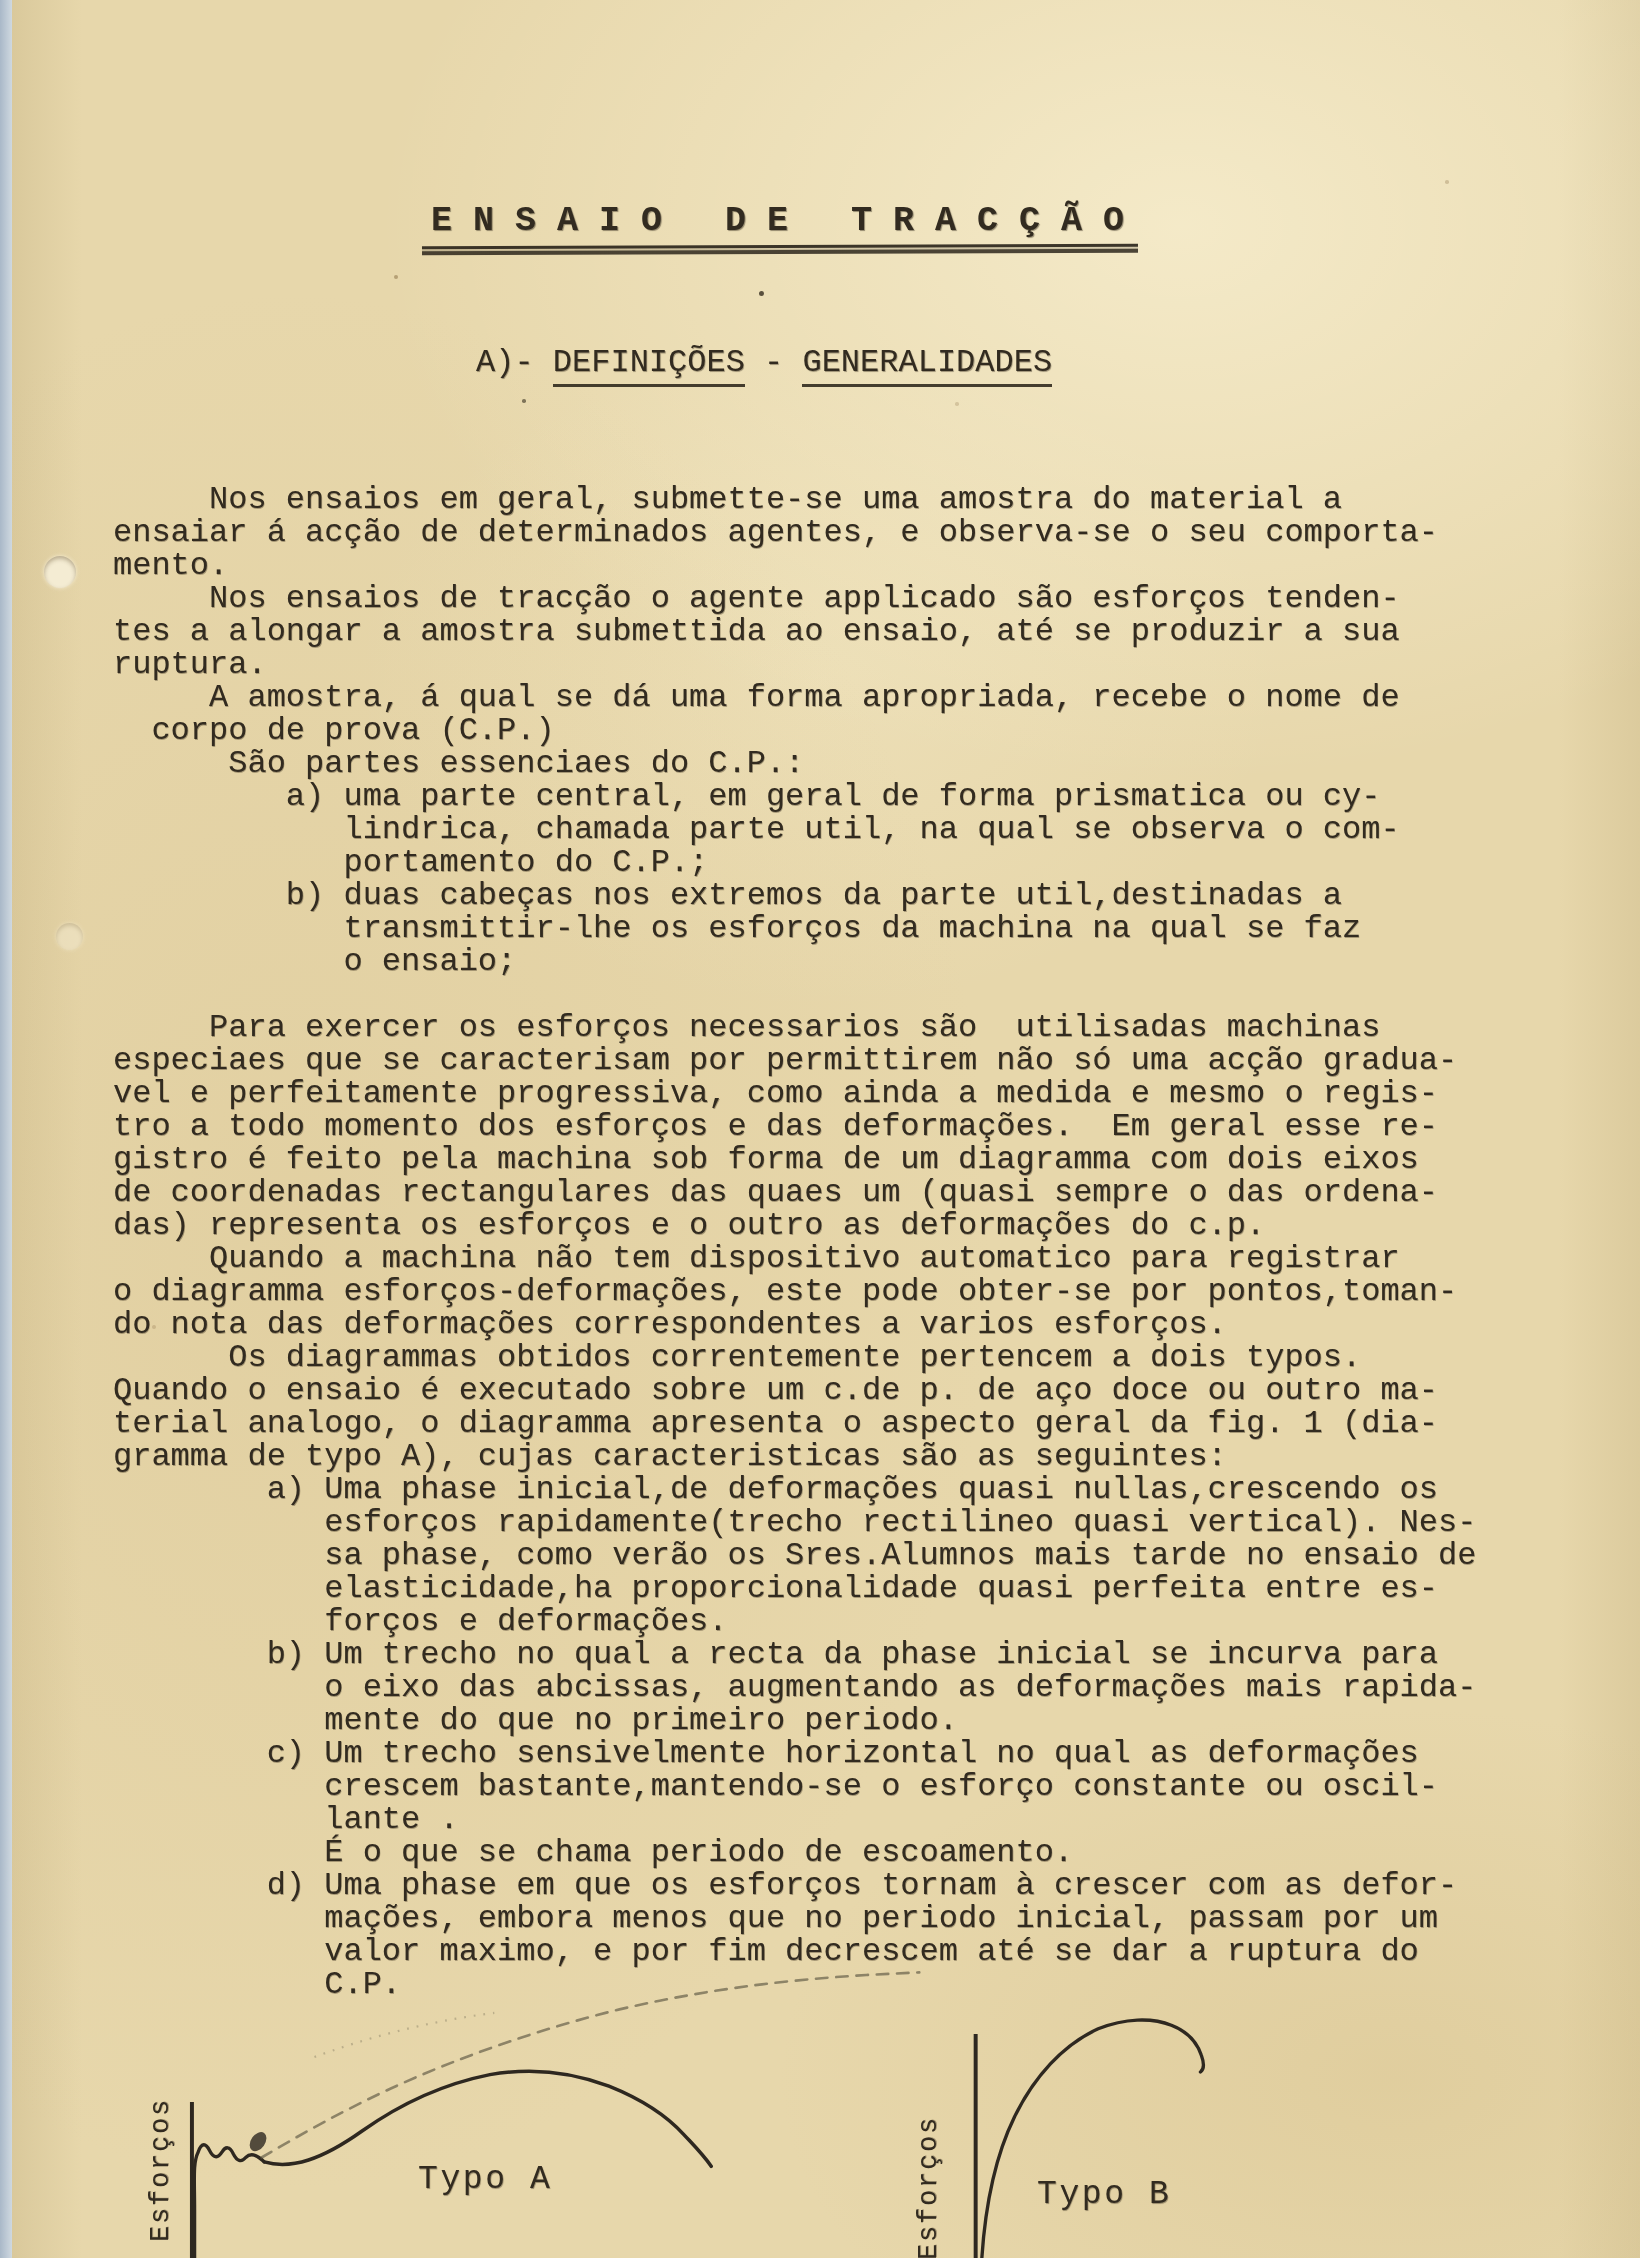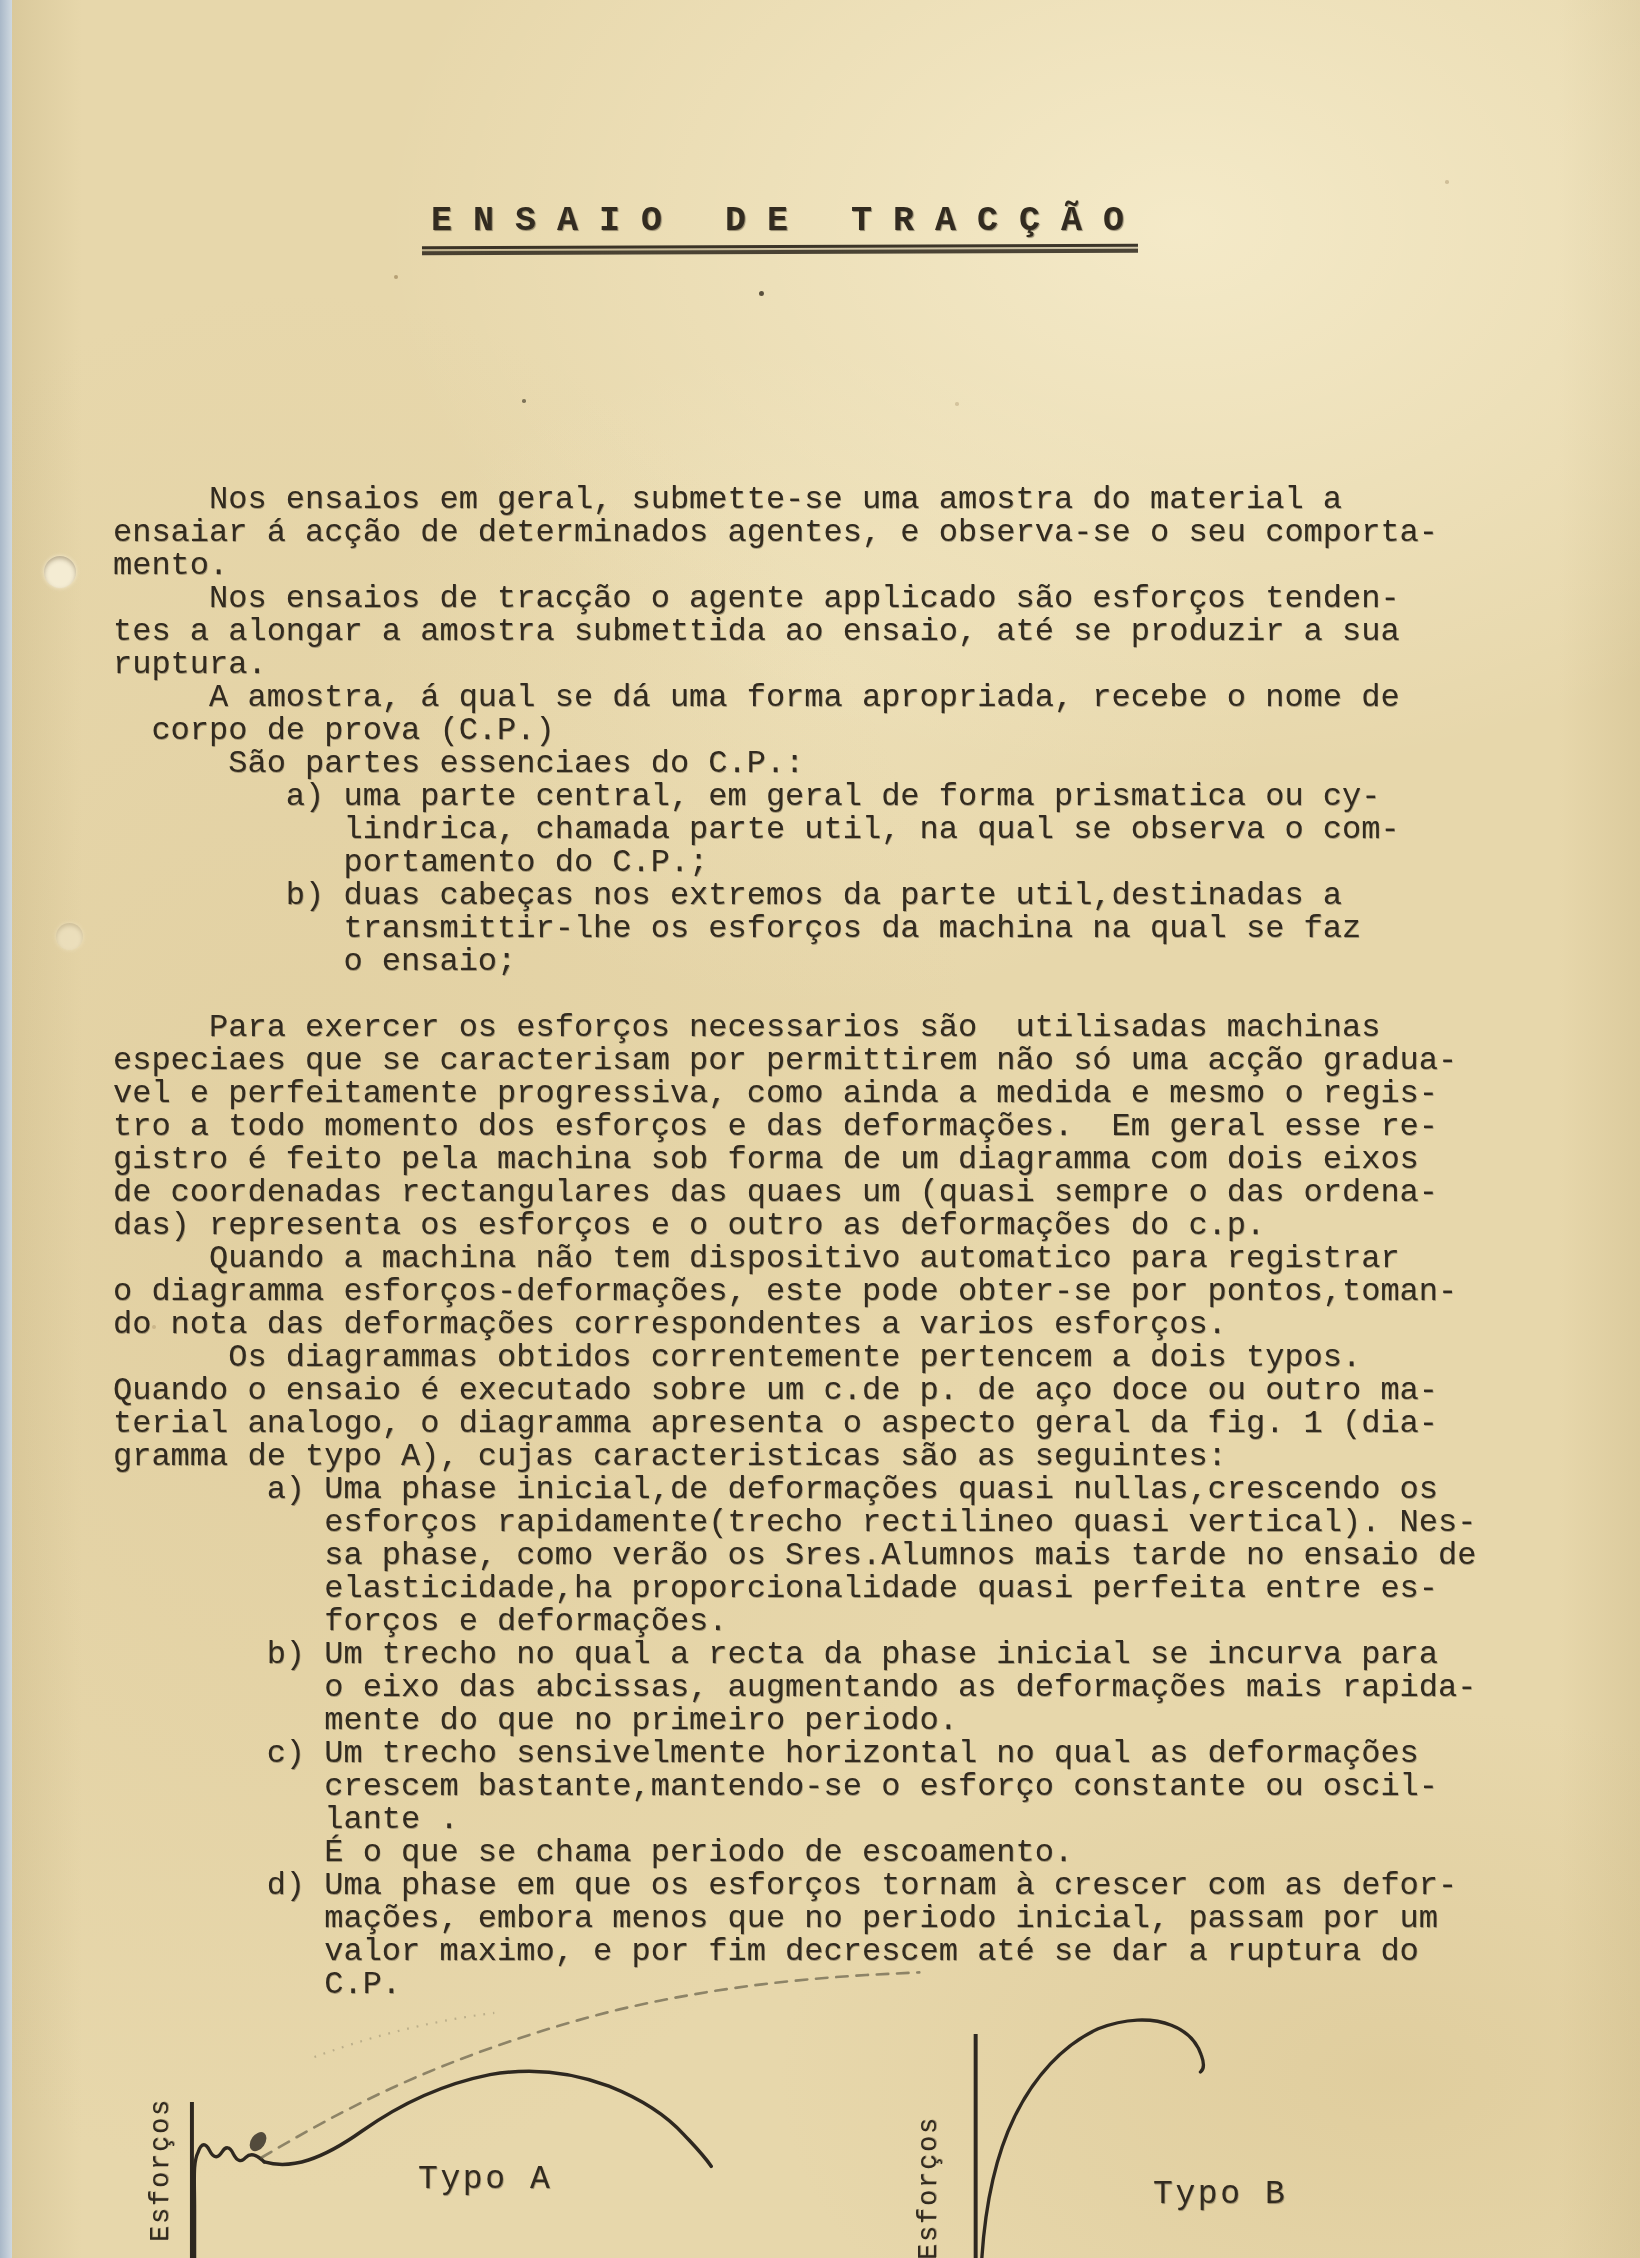--- a/index.html
+++ b/index.html
@@ -55,41 +55,42 @@
     text-shadow:0.6px 0.5px 0.6px rgba(45,35,20,.35);
   }
   .axis-a{left:146px;top:2098px;}
   .axis-b{left:914px;top:2116px;}
   .fig-caption{
     position:absolute;font-size:33px;letter-spacing:2.6px;
     text-shadow:0.7px 0.6px 0.7px rgba(45,35,20,.4);
     margin-left:25px;
   }
   .cap-a{left:393px;top:2161px;}
-  .cap-b{left:1128px;top:2176px;}
+  .cap-b{left:1012px;top:2176px;}
 </style>
 </head>
 <body>
 
 <div class="page">
 
   <div class="scan-edge"></div>
 
   <div class="hole h1"></div>
   <div class="hole h2"></div>
 
   <div class="speck" style="left:759px;top:291px;width:5.3px;height:5.3px;background:rgba(40,32,20,.75);"></div>
   <div class="speck" style="left:394px;top:275px;width:4.4px;height:4.4px;"></div>
   <div class="speck" style="left:522px;top:399px;width:3.5px;height:3.5px;background:rgba(40,32,20,.55);"></div>
   <div class="speck" style="left:955px;top:402px;width:3.5px;height:3.5px;opacity:.5;"></div>
   <div class="speck" style="left:1445px;top:180px;width:3.5px;height:3.5px;opacity:.6;"></div>
   <div class="speck" style="left:152px;top:1325px;width:4.4px;height:4.4px;opacity:.5;"></div>
 
   <div class="title">E N S A I O   D E   T R A C Ç Ã O</div>
 
+  <div class="heading"><span>A)- </span><span class="u">DEFINIÇÕES</span><span> - </span><span class="u">GENERALIDADES</span></div>
 
   <div class="body-text">     Nos ensaios em geral, submette-se uma amostra do material a
 ensaiar á acção de determinados agentes, e observa-se o seu comporta-
 mento.
      Nos ensaios de tracção o agente applicado são esforços tenden-
 tes a alongar a amostra submettida ao ensaio, até se produzir a sua
 ruptura.
      A amostra, á qual se dá uma forma apropriada, recebe o nome de
   corpo de prova (C.P.)
       São partes essenciaes do C.P.:

